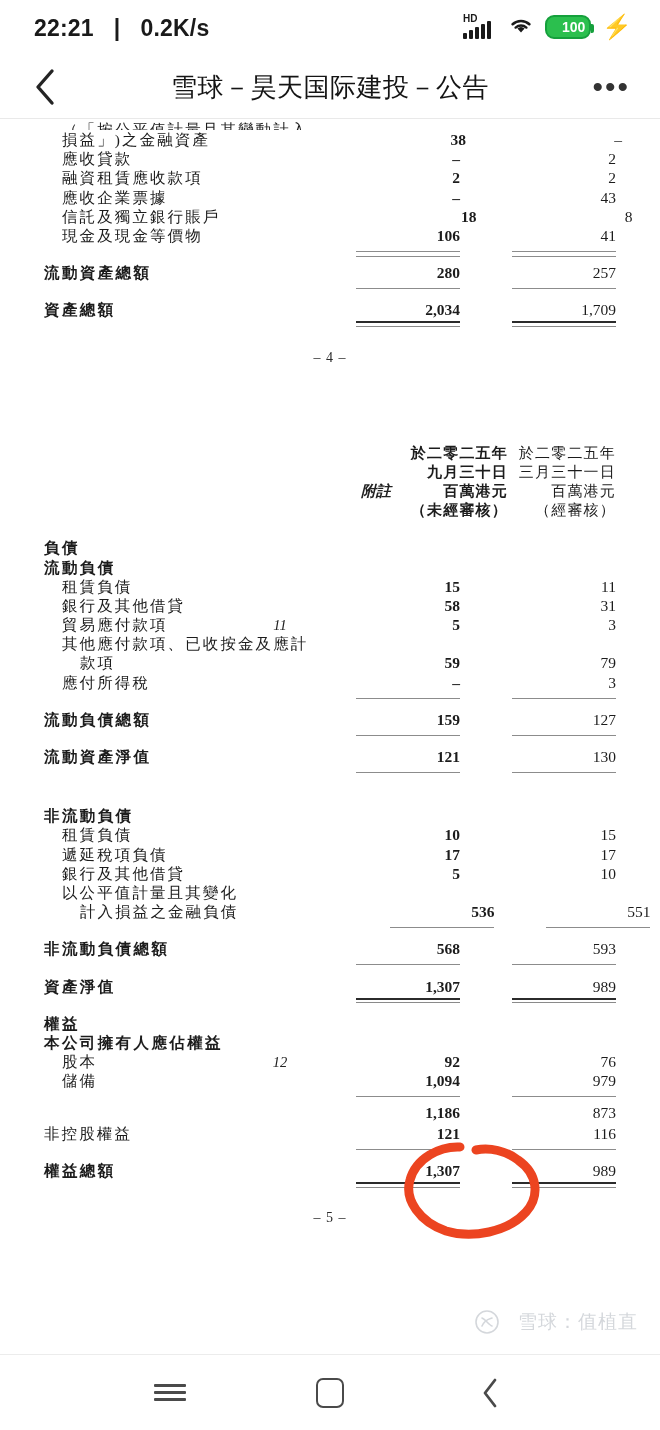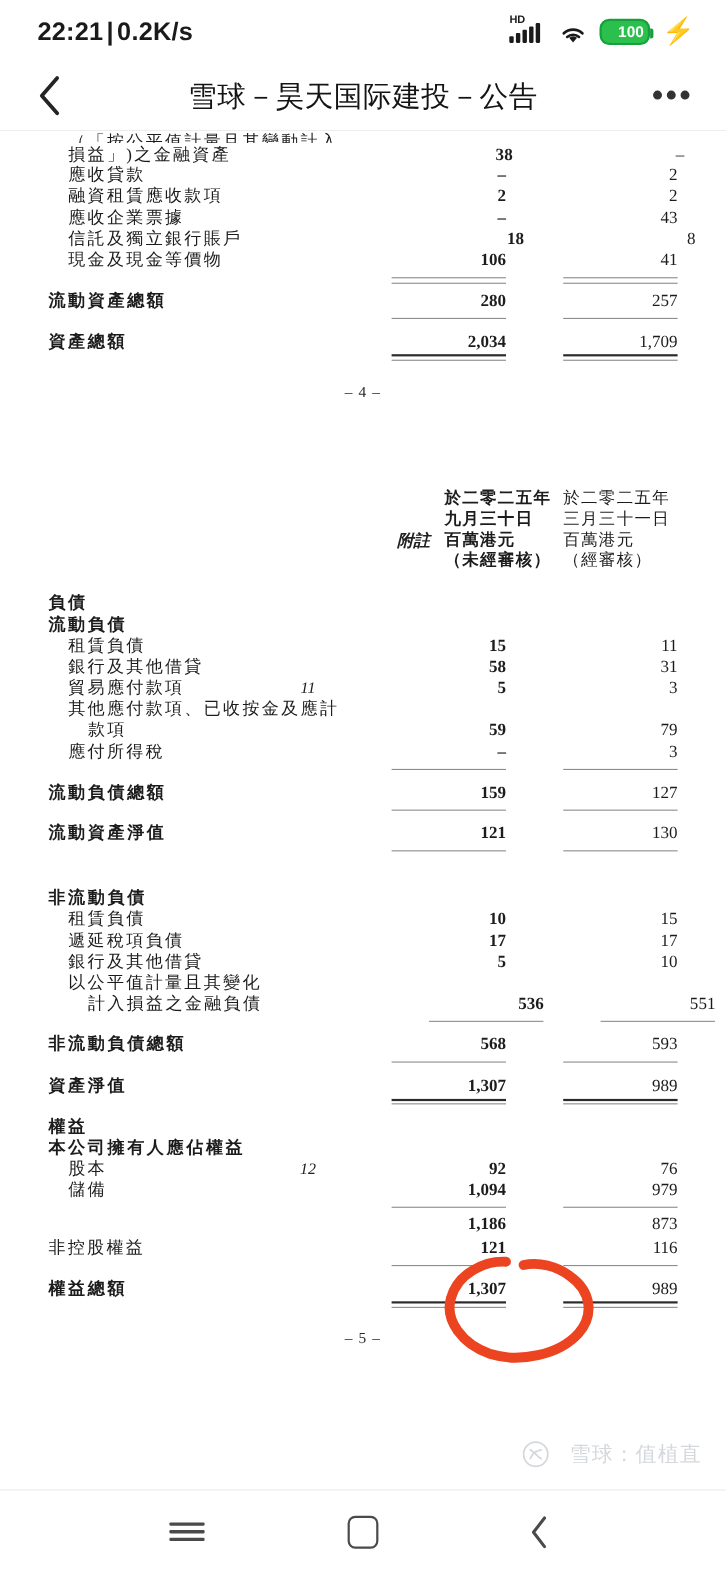--- a/index.html
+++ b/index.html
@@ -15,23 +15,23 @@
   .statusbar {
     height: 56px; width: 100%;
     display: flex; align-items: center; justify-content: space-between;
     padding: 0 28px 0 34px;
     background: #ffffff;
   }
   .status-left {
     font-family: "Liberation Sans", sans-serif;
     font-size: 23px; font-weight: 700; color: #1a1a1a;
     letter-spacing: 0.2px;
-    display: flex; gap: 3px;
-  }
-  .status-right { display: flex; align-items: flex-end; gap: 11px; }
+    display: flex; gap: 20px;
+  }
+  .status-right { display: flex; align-items: flex-start; gap: 11px; }
 
   .hd-signal { position: relative; width: 34px; height: 26px; }
   .hd-signal .hd {
     position: absolute; top: -1px; left: 0;
     font-family: "Liberation Sans", sans-serif;
     font-size: 10px; font-weight: 700; color: #1a1a1a; line-height: 1;
   }
   .hd-signal .bars {
     position: absolute; bottom: 2px; left: 0;
     display: flex; align-items: flex-end; gap: 2px; height: 17px;
@@ -172,21 +172,21 @@
 
   
   .thead { display: flex; align-items: flex-end; }
   .thead .label { flex: 1 1 auto; }
   .thead .note {
     font-style: italic; font-weight: 700; font-size: 15px;
     align-self: flex-end; padding-bottom: 19px;
   }
   .thead .hcol {
     flex: 0 0 104px;
-    text-align: left;
+    text-align: right;
     font-size: 15px;
     line-height: 19.2px;
     letter-spacing: 1.2px;
   }
   .thead .hcol.c1 { font-weight: 700; margin-right: 4px; }
   .thead .hcol .l1, .thead .hcol .l2 { white-space: nowrap; }
   .thead .hcol .l3 { font-weight: 700; }
   .thead .hcol .l4 { font-weight: 700; }
   .thead .hcol.c2 .l3, .thead .hcol.c2 .l4 { font-weight: 400; }
   .thead .hcol .l1, .thead .hcol .l2 { font-weight: 700; }

